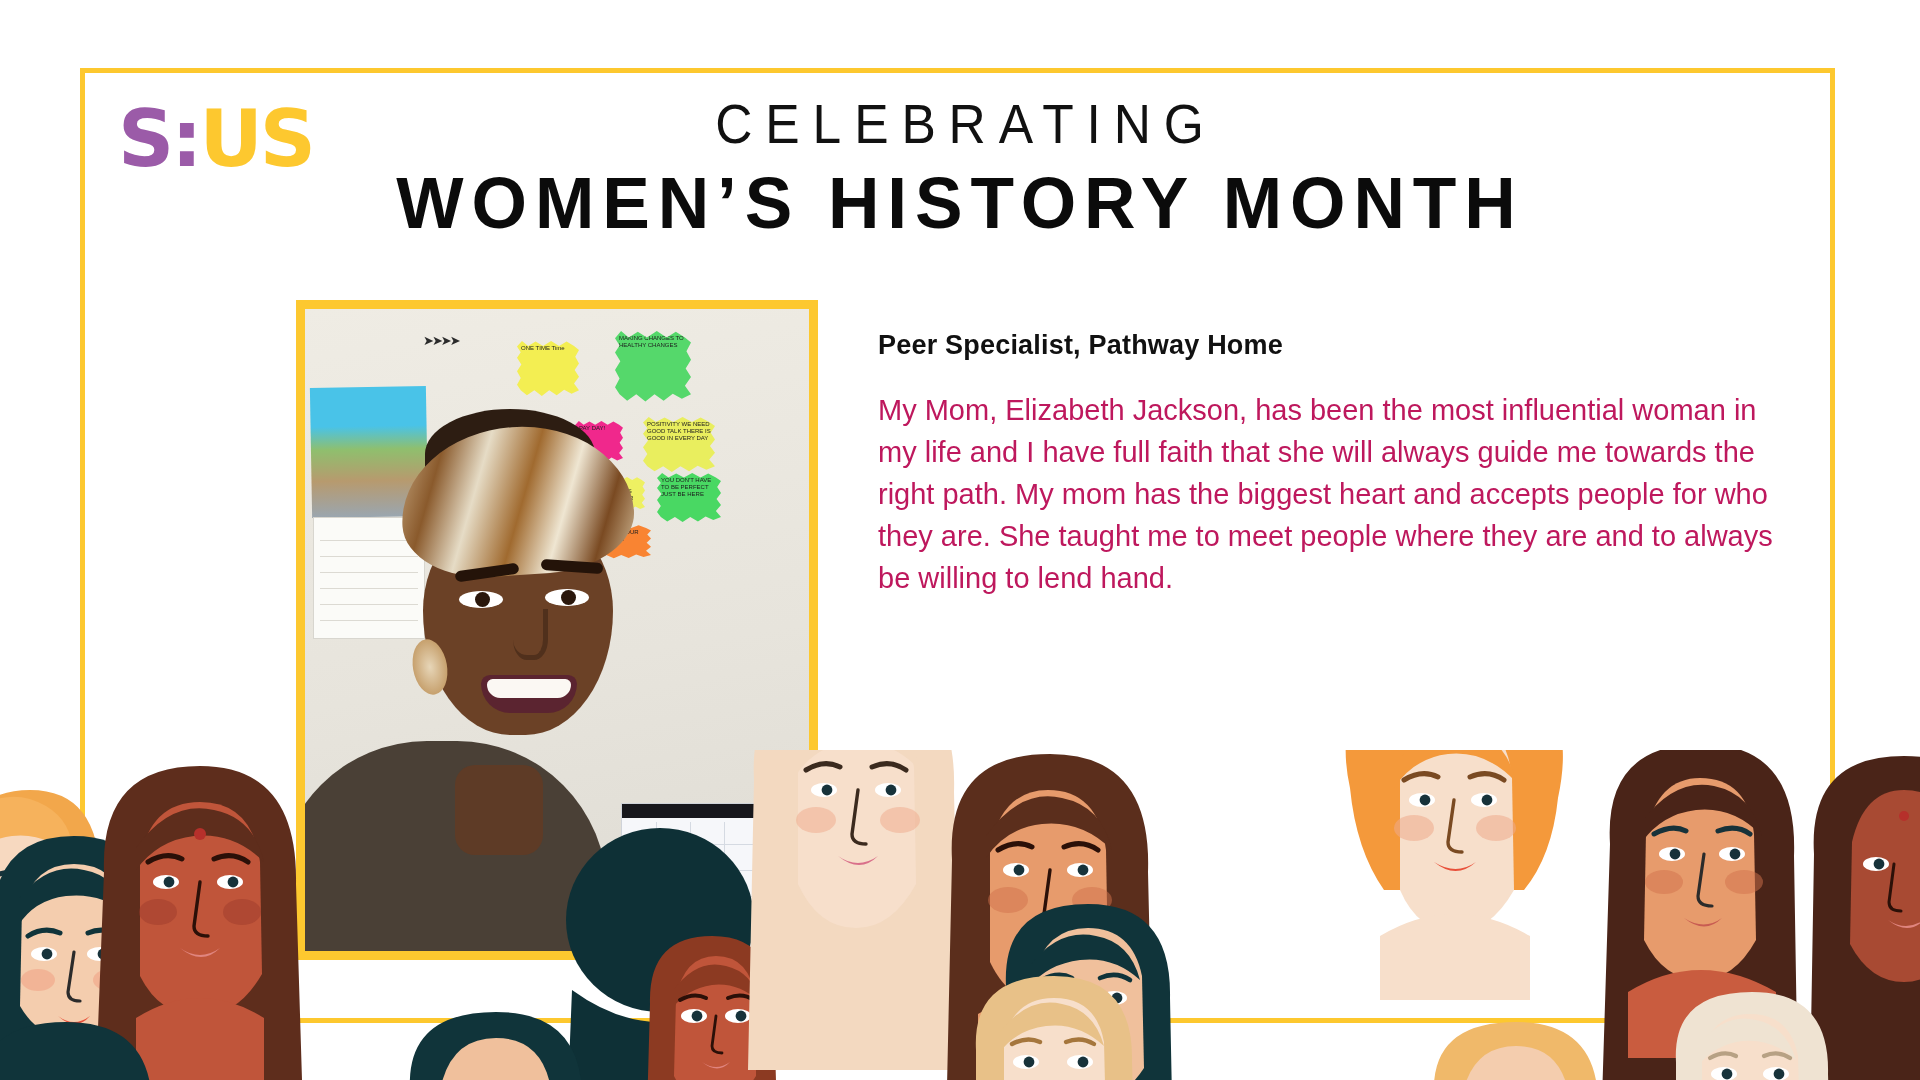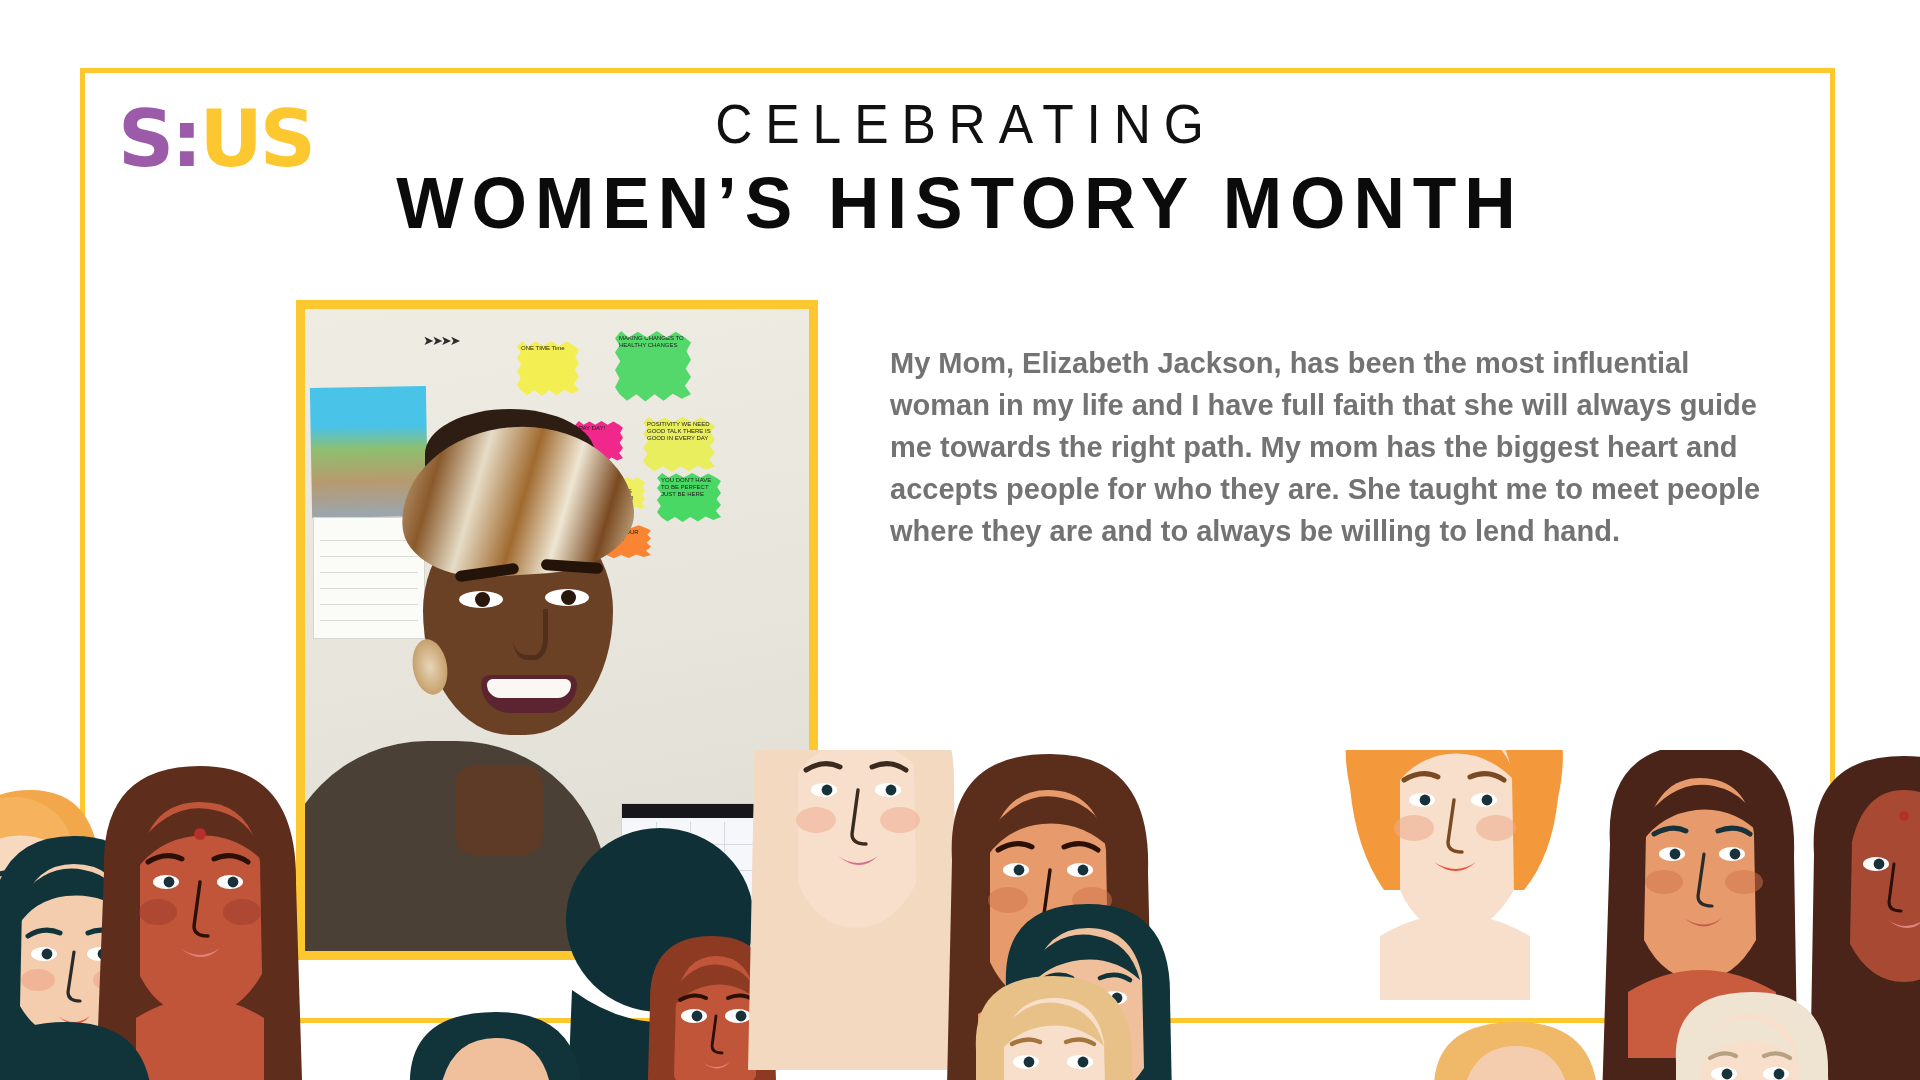--- a/index.html
+++ b/index.html
@@ -162,25 +162,25 @@
   #person-role{
     font-family:"Liberation Sans", sans-serif;
     font-weight:bold;
     font-size:27px;
     color:#111111;
     letter-spacing:0.2px;
     margin:0 0 28px 0;
   }
   #person-quote{
     font-family:"Liberation Sans", sans-serif;
-    font-weight:bold;
+    font-weight:normal;
     font-size:29px;
     line-height:1.45;
-    color:#737373;
-    margin:12px;
+    color:#be185d;
+    margin:0;
     max-width:900px;
   }
 
   
   #band{
     position:absolute;
     left:0;bottom:0;width:1920px;height:330px;
     z-index:9;
     pointer-events:none;
   }
@@ -277,20 +277,21 @@
           <div class="pup"></div>
         </div>
       <div class="nose"></div>
       <div class="mouth">
           <div class="teeth"></div>
         </div>
     </div>
   </div>
 
   <div id="bio">
+    <h2 id="person-role">Peer Specialist, Pathway Home</h2>
     <p id="person-quote">My Mom, Elizabeth Jackson, has been the most influential woman in my life and I have full faith that she will always guide me towards the right path. My mom has the biggest heart and accepts people for who they are. She taught me to meet people where they are and to always be willing to lend hand.</p>
   </div>
 
   <div id="band">
     <svg viewBox="0 0 1920 330" xmlns="http://www.w3.org/2000/svg" aria-hidden="true">
       <defs>
         <g id="eyeA">
           <ellipse cx="0" cy="0" rx="13" ry="7" fill="#ffffff"></ellipse>
           <circle cx="3" cy="0" r="5.4" fill="#17323a"></circle>
         </g>

